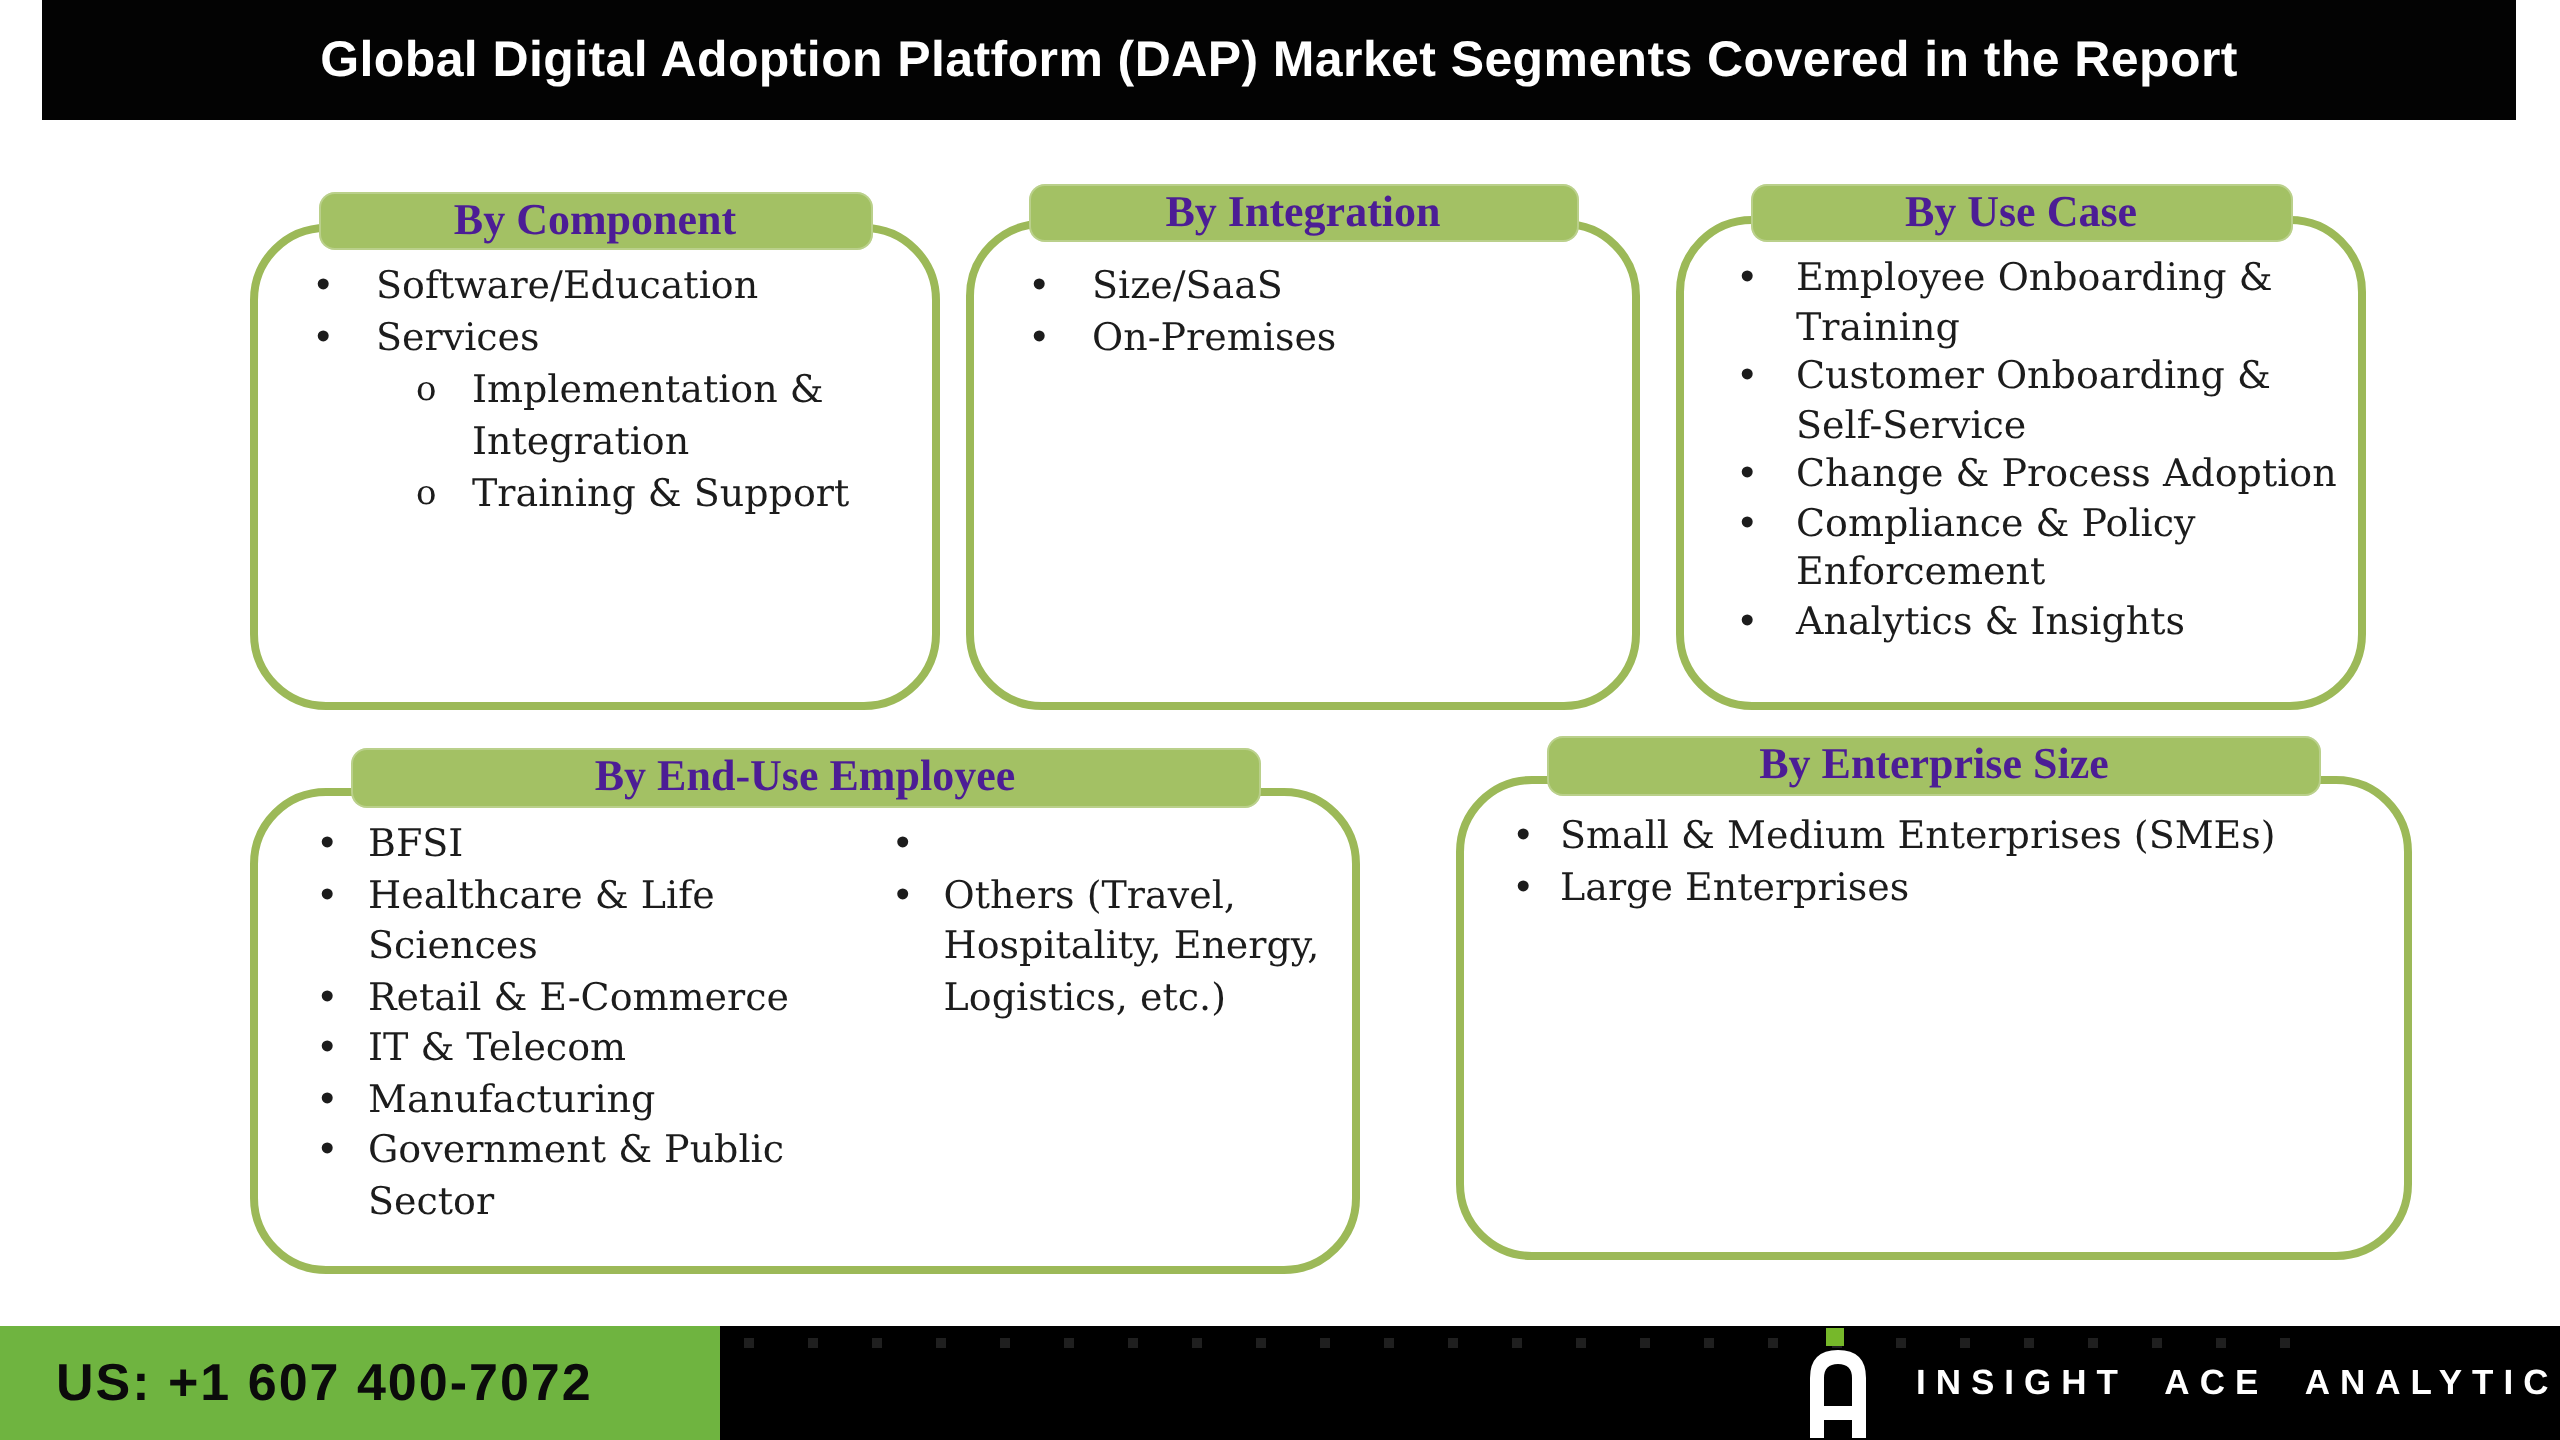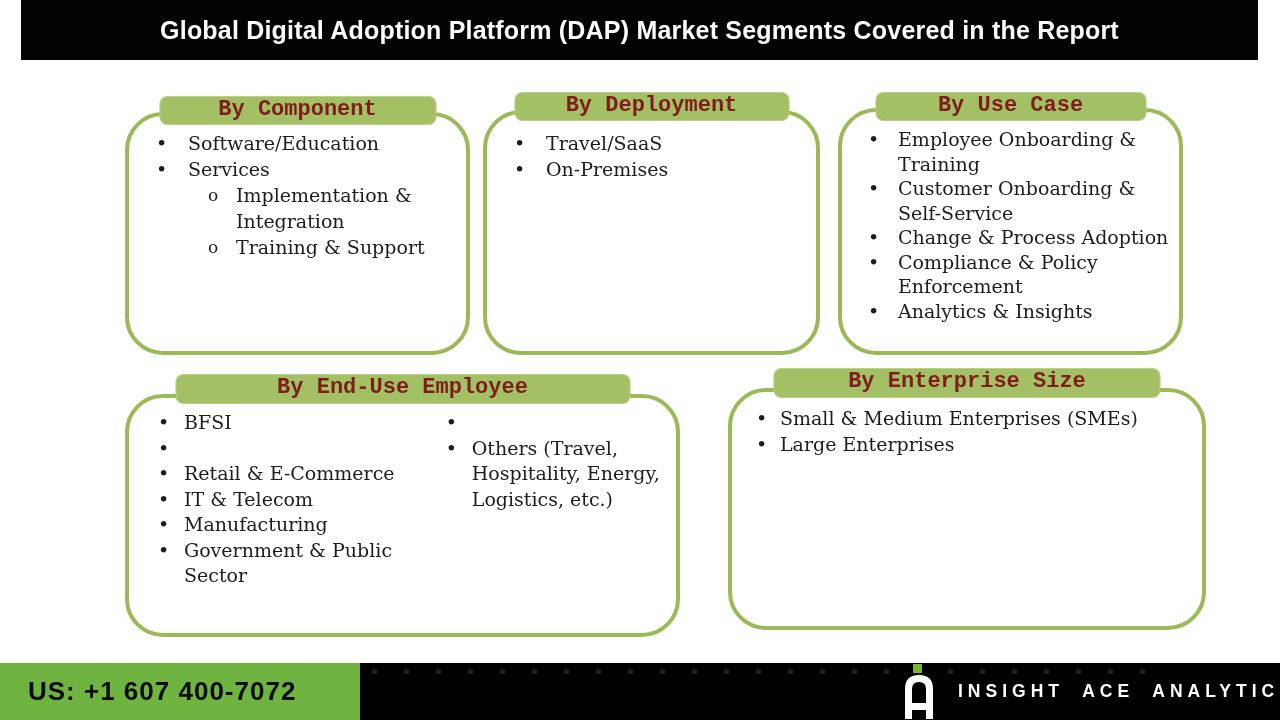--- a/index.html
+++ b/index.html
@@ -23,22 +23,22 @@
     position:absolute;border:4px solid #9cb958;border-radius:38px;background:#ffffff;
     box-sizing:border-box;
   }
   .seg-tab{
     position:absolute;left:50%;transform:translateX(-50%);
     background:#a3c164;border-radius:8px;
     display:flex;align-items:center;justify-content:center;
     box-shadow:0 0 0 1px rgba(255,255,255,.25) inset;
   }
   .seg-tab .tab-title{
-    font-family:Liberation Mono, monospace;font-weight:700;font-size:22px;
-    color:#7f1d1d;white-space:nowrap;line-height:1;padding-bottom:2px;
+    font-family:Liberation Serif, serif;font-weight:700;font-size:22px;
+    color:#4c1d95;white-space:nowrap;line-height:1;padding-bottom:2px;
   }
 
   .rows{position:relative;}
   .row{display:grid;grid-template-columns:38px 1fr;align-items:start;}
   .row .mk{
     color:#1c1c1c;font-size:19px;line-height:26px;text-align:left;padding-left:6px;
   }
   .row .tx{color:#1c1c1c;font-size:19px;line-height:26px;}
 
   
@@ -135,26 +135,26 @@
       </div>
       <div class="row sub">
         <span class="mk">o</span>
         <span class="tx">Training &amp; Support</span>
       </div>
     </div>
   </div>
 
   <div class="seg-box box-deployment">
     <div class="seg-tab">
-      <span class="tab-title">By Deployment</span>
-    </div>
-    <div class="rows">
-      <div class="row">
-        <span class="mk">•</span>
-        <span class="tx">Travel/SaaS</span>
+      <span class="tab-title">By Integration</span>
+    </div>
+    <div class="rows">
+      <div class="row">
+        <span class="mk">•</span>
+        <span class="tx">Size/SaaS</span>
       </div>
       <div class="row">
         <span class="mk">•</span>
         <span class="tx">On-Premises</span>
       </div>
     </div>
   </div>
 
   <div class="seg-box box-usecase">
     <div class="seg-tab">
@@ -189,20 +189,21 @@
       <span class="tab-title">By End-Use Employee</span>
     </div>
     <div class="cols">
       <div class="col1">
         <div class="row">
           <span class="mk">•</span>
           <span class="tx">BFSI</span>
         </div>
         <div class="row">
           <span class="mk">•</span>
+          <span class="tx">Healthcare &amp; Life Sciences</span>
         </div>
         <div class="row">
           <span class="mk">•</span>
           <span class="tx">Retail &amp; E-Commerce</span>
         </div>
         <div class="row">
           <span class="mk">•</span>
           <span class="tx">IT &amp; Telecom</span>
         </div>
         <div class="row">

